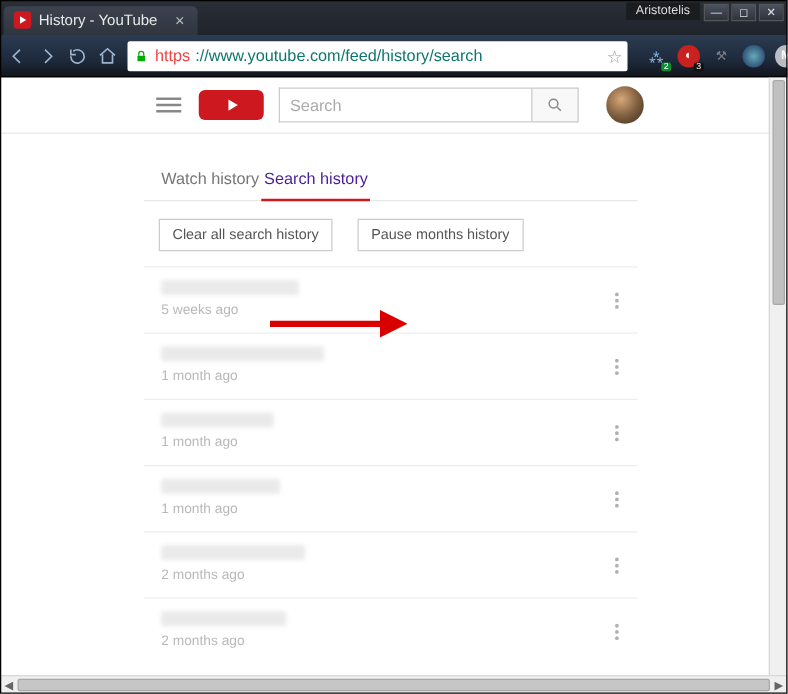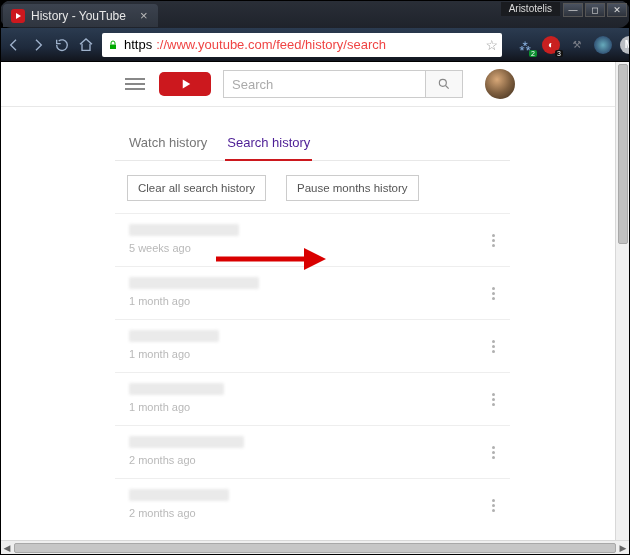--- a/index.html
+++ b/index.html
@@ -1,36 +1,36 @@
 <!DOCTYPE html>
 <html><head>
 <meta charset="utf-8">
 <style>
   * { box-sizing: border-box; margin: 0; padding: 0; }
   body { font-family: Arial, Helvetica, sans-serif; background: #000; width: 630px; height: 555px; overflow: hidden; position: relative; }
 
   
-  .window-chrome { height: 28px; background: linear-gradient(#2a2f38, #1f232b); display: flex; align-items: flex-start; position: relative; border-radius: 12px; }
+  .window-chrome { height: 28px; background: linear-gradient(#2a2f38, #1f232b); display: flex; align-items: center; position: relative; }
   .tab { display: inline-flex; align-items: center; gap: 6px; background: linear-gradient(#3c434f,#2f353f); margin: 4px 0 0 3px; padding: 4px 10px 4px 8px; border-radius: 4px 4px 0 0; color: #e8e8e8; font-size: 12px; max-width: 200px; }
   .tab-favicon { width: 14px; height: 14px; background:#cc181e; border-radius:3px; display:flex; align-items:center; justify-content:center;}
   .tab-favicon svg { width:10px; height:10px; }
   .tab-close { color:#bbb; font-size:13px; margin-left:8px; }
   .window-user { position:absolute; right:70px; top:2px; height:14px; background:#1a1c20; color:#ddd; font-size:10px; padding:0 8px; line-height:14px;}
   .window-btns { position:absolute; right:3px; top:3px; display:flex; gap:2px;}
   .window-btn { width:20px; height:14px; background:linear-gradient(#4a5260,#2e333c); border:1px solid #555; color:#e0e0e0; font-size:9px; display:flex; align-items:center; justify-content:center;}
 
   
   .toolbar { height:34px; background: linear-gradient(180deg,#2b3b50 0%, #1e2a3c 60%, #12151d 100%); display:flex; align-items:center; padding:0 6px; gap:8px; border-bottom:1px solid #000;}
   .nav-btn { width:18px; height:18px; display:flex; align-items:center; justify-content:center; color:#9fb2cc; }
   .nav-btn svg { width:16px; height:16px; stroke:#9fb2cc; fill:none; stroke-width:2;}
   .url-bar { flex:0 0 400px; height:24px; background:#fff; border-radius:2px; display:flex; align-items:center; padding:0 4px; gap:4px; overflow:hidden;}
   .url-lock { width:14px; height:14px; display:flex; align-items:center; justify-content:center;}
   .url-lock svg { width:12px; height:12px; }
-  .url-https { color:#000000; font-size:13px;}
-  .url-rest { color:#ef4444; font-size:13px; white-space:nowrap;}
+  .url-https { color:#ef4444; font-size:13px;}
+  .url-rest { color:#0f766e; font-size:13px; white-space:nowrap;}
   .url-star { color:#999; margin-left:auto; font-size:14px;}
   .ext-icons { display:flex; align-items:center; gap:8px; margin-left:6px;}
   .ext-icon { width:18px; height:18px; border-radius:50%; display:flex; align-items:center; justify-content:center; font-size:10px; position:relative;}
   .ext-badge { position:absolute; right:-3px; bottom:-3px; background:#0b8f2f; color:#fff; font-size:7px; padding:0 2px; border-radius:2px;}
 
   
   .viewport { position:absolute; top:62px; left:0; right:0; bottom:15px; background:#fff; overflow:hidden;}
   .yt-scroll { position:absolute; right:0; top:0; bottom:0; width:15px; background:#f0f0f0; border-left:1px solid #d8d8d8;}
   .yt-scroll-thumb { position:absolute; top:2px; left:2px; right:2px; height:180px; background:#c0c0c0; border:1px solid #a8a8a8; border-radius:2px;}
 
@@ -40,21 +40,21 @@
   .yt-logo { width:52px; height:24px; background:#cc181e; border-radius:5px; display:flex; align-items:center; justify-content:center; margin-right:12px;}
   .yt-logo svg { width:18px; height:18px;}
   .search-box { display:flex; align-items:center; width:240px; height:28px;justify-content:flex-end;}
   .search-input { flex:1; height:100%; border:1px solid #ccc; border-right:none; padding:0 8px; font-size:13px; outline:none; color:#333;}
   .search-input::placeholder { color:#aaa;}
   .search-btn { width:38px; height:100%; border:1px solid #ccc; background:#f8f8f8; display:flex; align-items:center; justify-content:center;}
   .search-btn svg { width:14px; height:14px; stroke:#888; fill:none; stroke-width:2;}
   .avatar { width:30px; height:30px; border-radius:50%; background: radial-gradient(circle at 40% 35%, #d8a878 0%, #806040 50%, #3a2a1a 100%); margin-left:22px;}
 
   .content-panel { margin:20px 0 0 115px; width:395px; }
-  .tabs { display:flex; gap:16px; border-bottom:1px solid #e8e8e8; padding:0 12px;}
+  .tabs { display:flex; gap:0; border-bottom:1px solid #e8e8e8; padding:0 12px;}
   .tab-item { font-size:13px; color:#767676; padding:8px 2px 10px; position:relative; }
   .tab-item.active { color:#4c1d95; font-weight:400;}
   .tab-item.active::after { content:""; position:absolute; left:0; right:0; bottom:-1px; height:2px; background:#cc181e;}
 
   .action-row { padding:14px 12px 12px; display:flex; gap:20px;}
   .action-btn { border:1px solid #ccc; background:#fff; font-size:11.5px; color:#555; padding:6px 10px; }
 
   .history-list { }
   .history-item { border-top:1px solid #eee; padding:10px 14px 12px; position:relative;}
   .history-item:first-child { border-top:1px solid #eee;}

